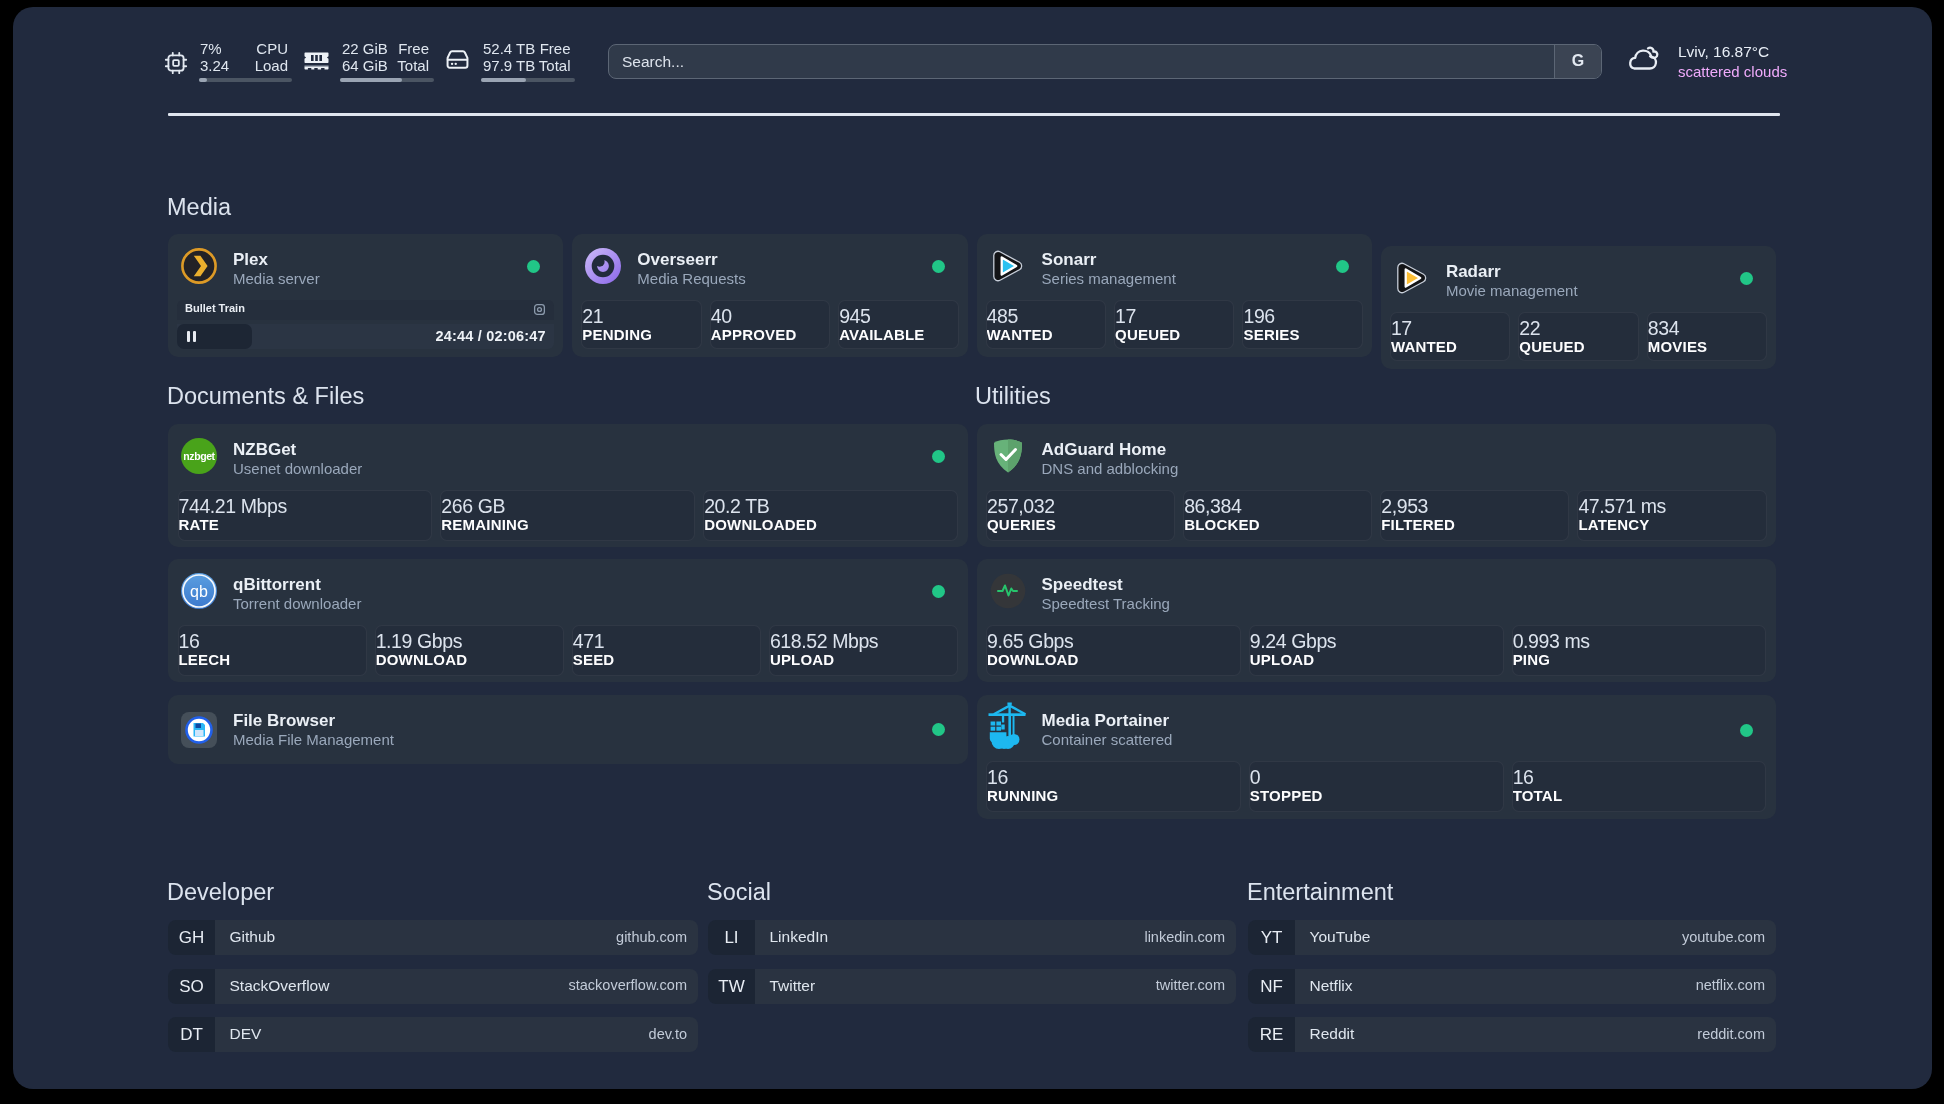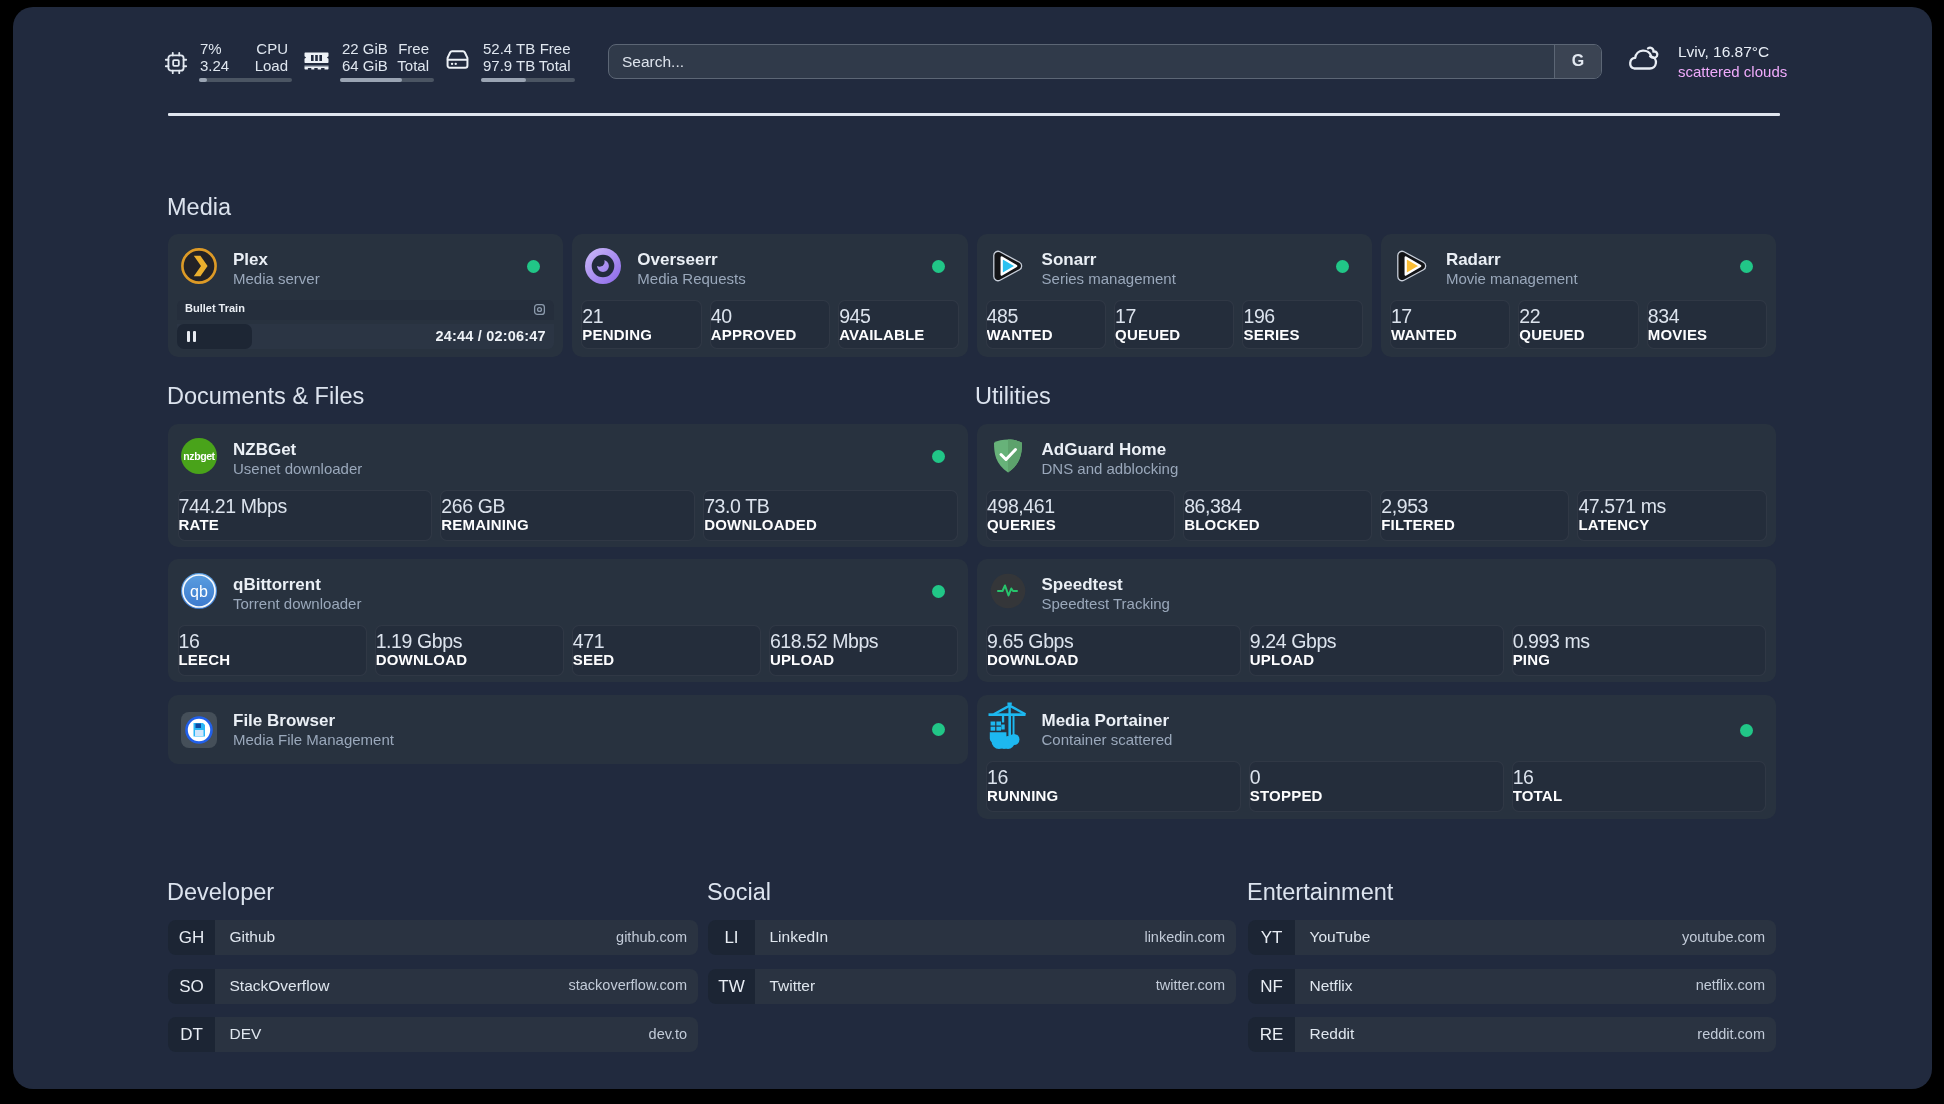--- a/index.html
+++ b/index.html
@@ -219,21 +219,21 @@
           <div class="n">17</div>
           <div class="l">QUEUED</div>
         </div>
     <div class="stat">
           <div class="n">196</div>
           <div class="l">SERIES</div>
         </div>
   </div>
 </div>
 
-<div class="card" style="left:1380.9px;top:234px;width:395.3px;height:123px">
+<div class="card" style="left:1380.9px;top:246px;width:395.3px;height:123px">
   <svg class="icon" viewBox="0 0 36 36">
     <path d="M10 3.8 29.5 14.3c2.9 1.6 2.9 5.8 0 7.4L10 32.2c-2.8 1.5-6.2-0.5-6.2-3.7V7.5c0-3.2 3.4-5.2 6.2-3.7z" fill="#131417" stroke="#c6cdd8" stroke-width="1.3"></path>
     <path d="M11.7 9.4 26.2 18l-14.5 8.6z" fill="#fcbe35" stroke="#ffffff" stroke-width="2.3" stroke-linejoin="round"></path>
   </svg>
   <div class="title">Radarr</div>
       <div class="sub">Movie management</div>
   <div class="dot"></div>
   <div class="stats">
     <div class="stat">
           <div class="n">17</div>
@@ -261,21 +261,21 @@
   <div class="stats statsw">
     <div class="stat">
           <div class="n">744.21 Mbps</div>
           <div class="l">RATE</div>
         </div>
     <div class="stat">
           <div class="n">266 GB</div>
           <div class="l">REMAINING</div>
         </div>
     <div class="stat">
-          <div class="n">73.0 TB</div>
+          <div class="n">20.2 TB</div>
           <div class="l">DOWNLOADED</div>
         </div>
   </div>
 </div>
 
 <div class="card" style="left:168px;top:559px;width:799.5px;height:123px">
   <svg class="icon" viewBox="0 0 36 36">
     <defs>
           <linearGradient id="qbg" x1="0" y1="0" x2="0" y2="1">
       <stop offset="0" stop-color="#5b9fe0"></stop>
@@ -325,21 +325,21 @@
 <div class="card" style="left:976.5px;top:424px;width:799.5px;height:123px">
   <svg class="icon" viewBox="0 0 36 36">
     <path d="M18 1.5c5 0 10.5 1.1 14 3.2 0 10.8-1.5 21.3-14 29.8C5.5 26 4 15.5 4 4.7 7.5 2.6 13 1.5 18 1.5z" fill="#67b279"></path>
     <path d="M18 1.5c5 0 10.5 1.1 14 3.2 0 10.8-1.5 21.3-14 29.8z" fill="#5da26c"></path>
     <path d="M11 16.5l5 5 9.5-10" fill="none" stroke="#fff" stroke-width="3" stroke-linecap="round" stroke-linejoin="round"></path>
   </svg>
   <div class="title">AdGuard Home</div>
       <div class="sub">DNS and adblocking</div>
   <div class="stats statsw">
     <div class="stat">
-          <div class="n">498,461</div>
+          <div class="n">257,032</div>
           <div class="l">QUERIES</div>
         </div>
     <div class="stat">
           <div class="n">86,384</div>
           <div class="l">BLOCKED</div>
         </div>
     <div class="stat">
           <div class="n">2,953</div>
           <div class="l">FILTERED</div>
         </div>

